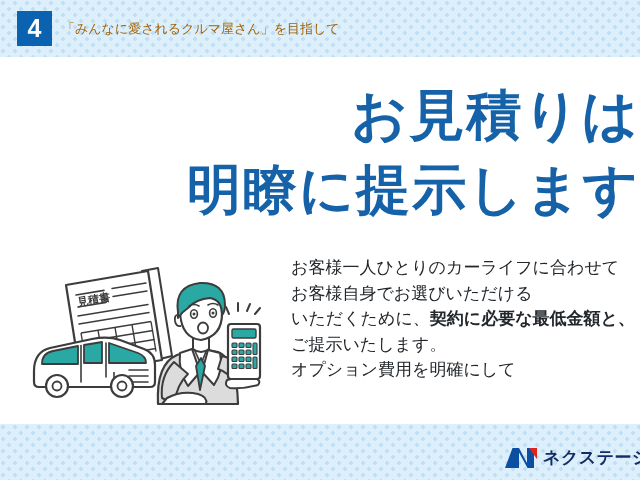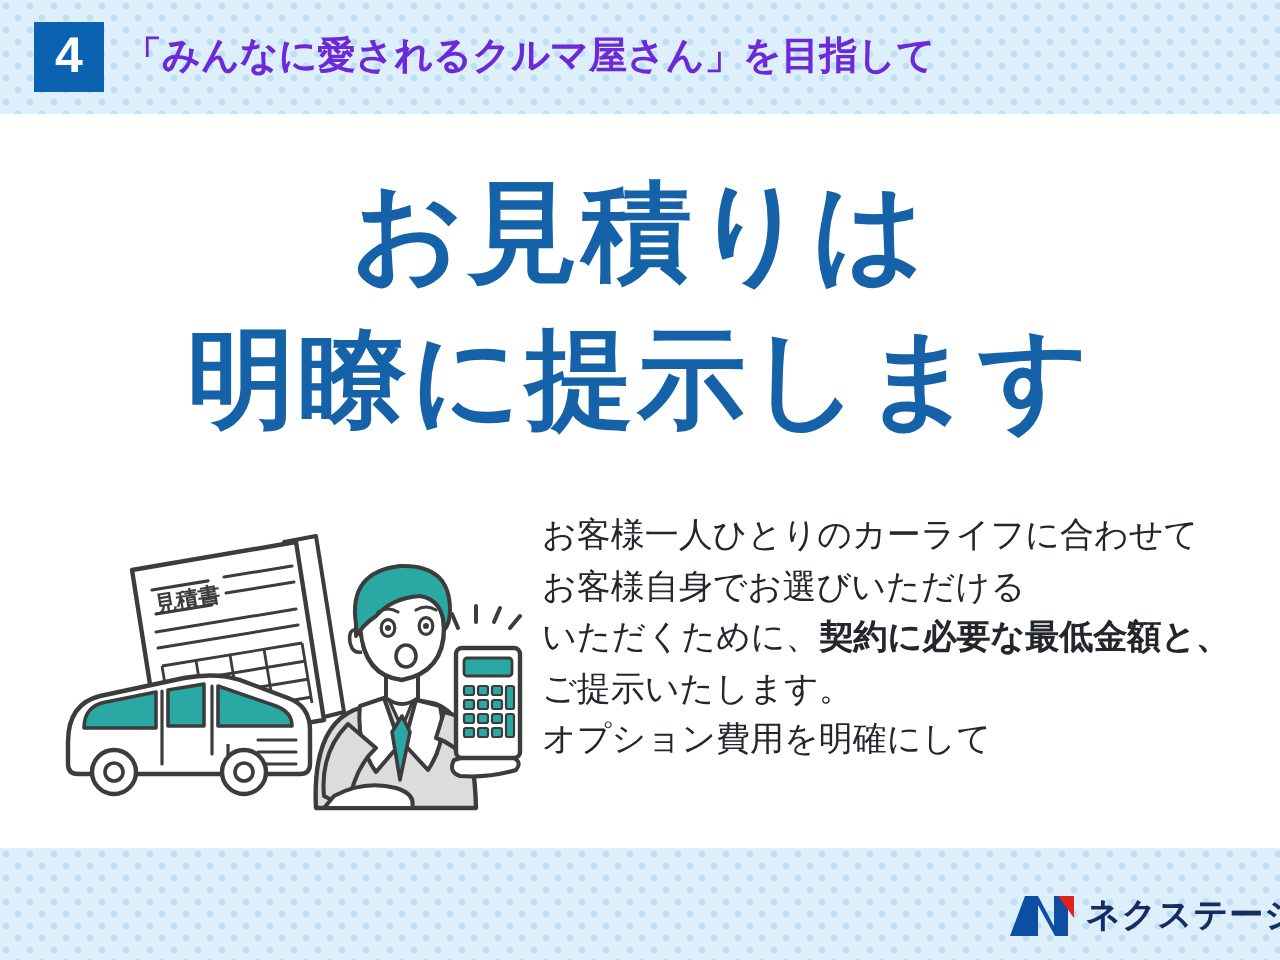--- a/index.html
+++ b/index.html
@@ -52,36 +52,37 @@
     line-height: 35px;
     text-align: center;
     letter-spacing: 0;
   }
   #header-title {
     position: absolute;
     left: 62px;
     top: 11px;
     height: 35px;
     line-height: 35px;
-    color: #6d28d9;
-    font-size: 19px;
-    font-weight: bold;
+    color: #a16207;
+    font-size: 13px;
+    font-weight: normal;
     white-space: nowrap;
   }
 
   
   .headline {
     position: absolute;
     left: 0;
     width: 640px;
-    text-align: center;
+    text-align: right;
     color: #1562a8;
     font-weight: bold;
     letter-spacing: 2px;
     white-space: nowrap;
+    font-family: Liberation Serif, serif;
   }
   #headline-1 {
     top: 86px;
     font-size: 55px;
     line-height: 60px;
   }
   #headline-2 {
     top: 160px;
     font-size: 54px;
     line-height: 60px;
@@ -92,20 +93,21 @@
     position: absolute;
     left: 271px;
     top: 255px;
     width: 364px;
     color: #23272b;
     font-size: 17px;
     line-height: 25.5px;
   }
   #body-copy .line {
     white-space: nowrap;
+    margin-left: 20px;
   }
   #body-copy .em {
     font-weight: bold;
   }
 
   
   #illustration {
     position: absolute;
     left: 22px;
     top: 252px;

